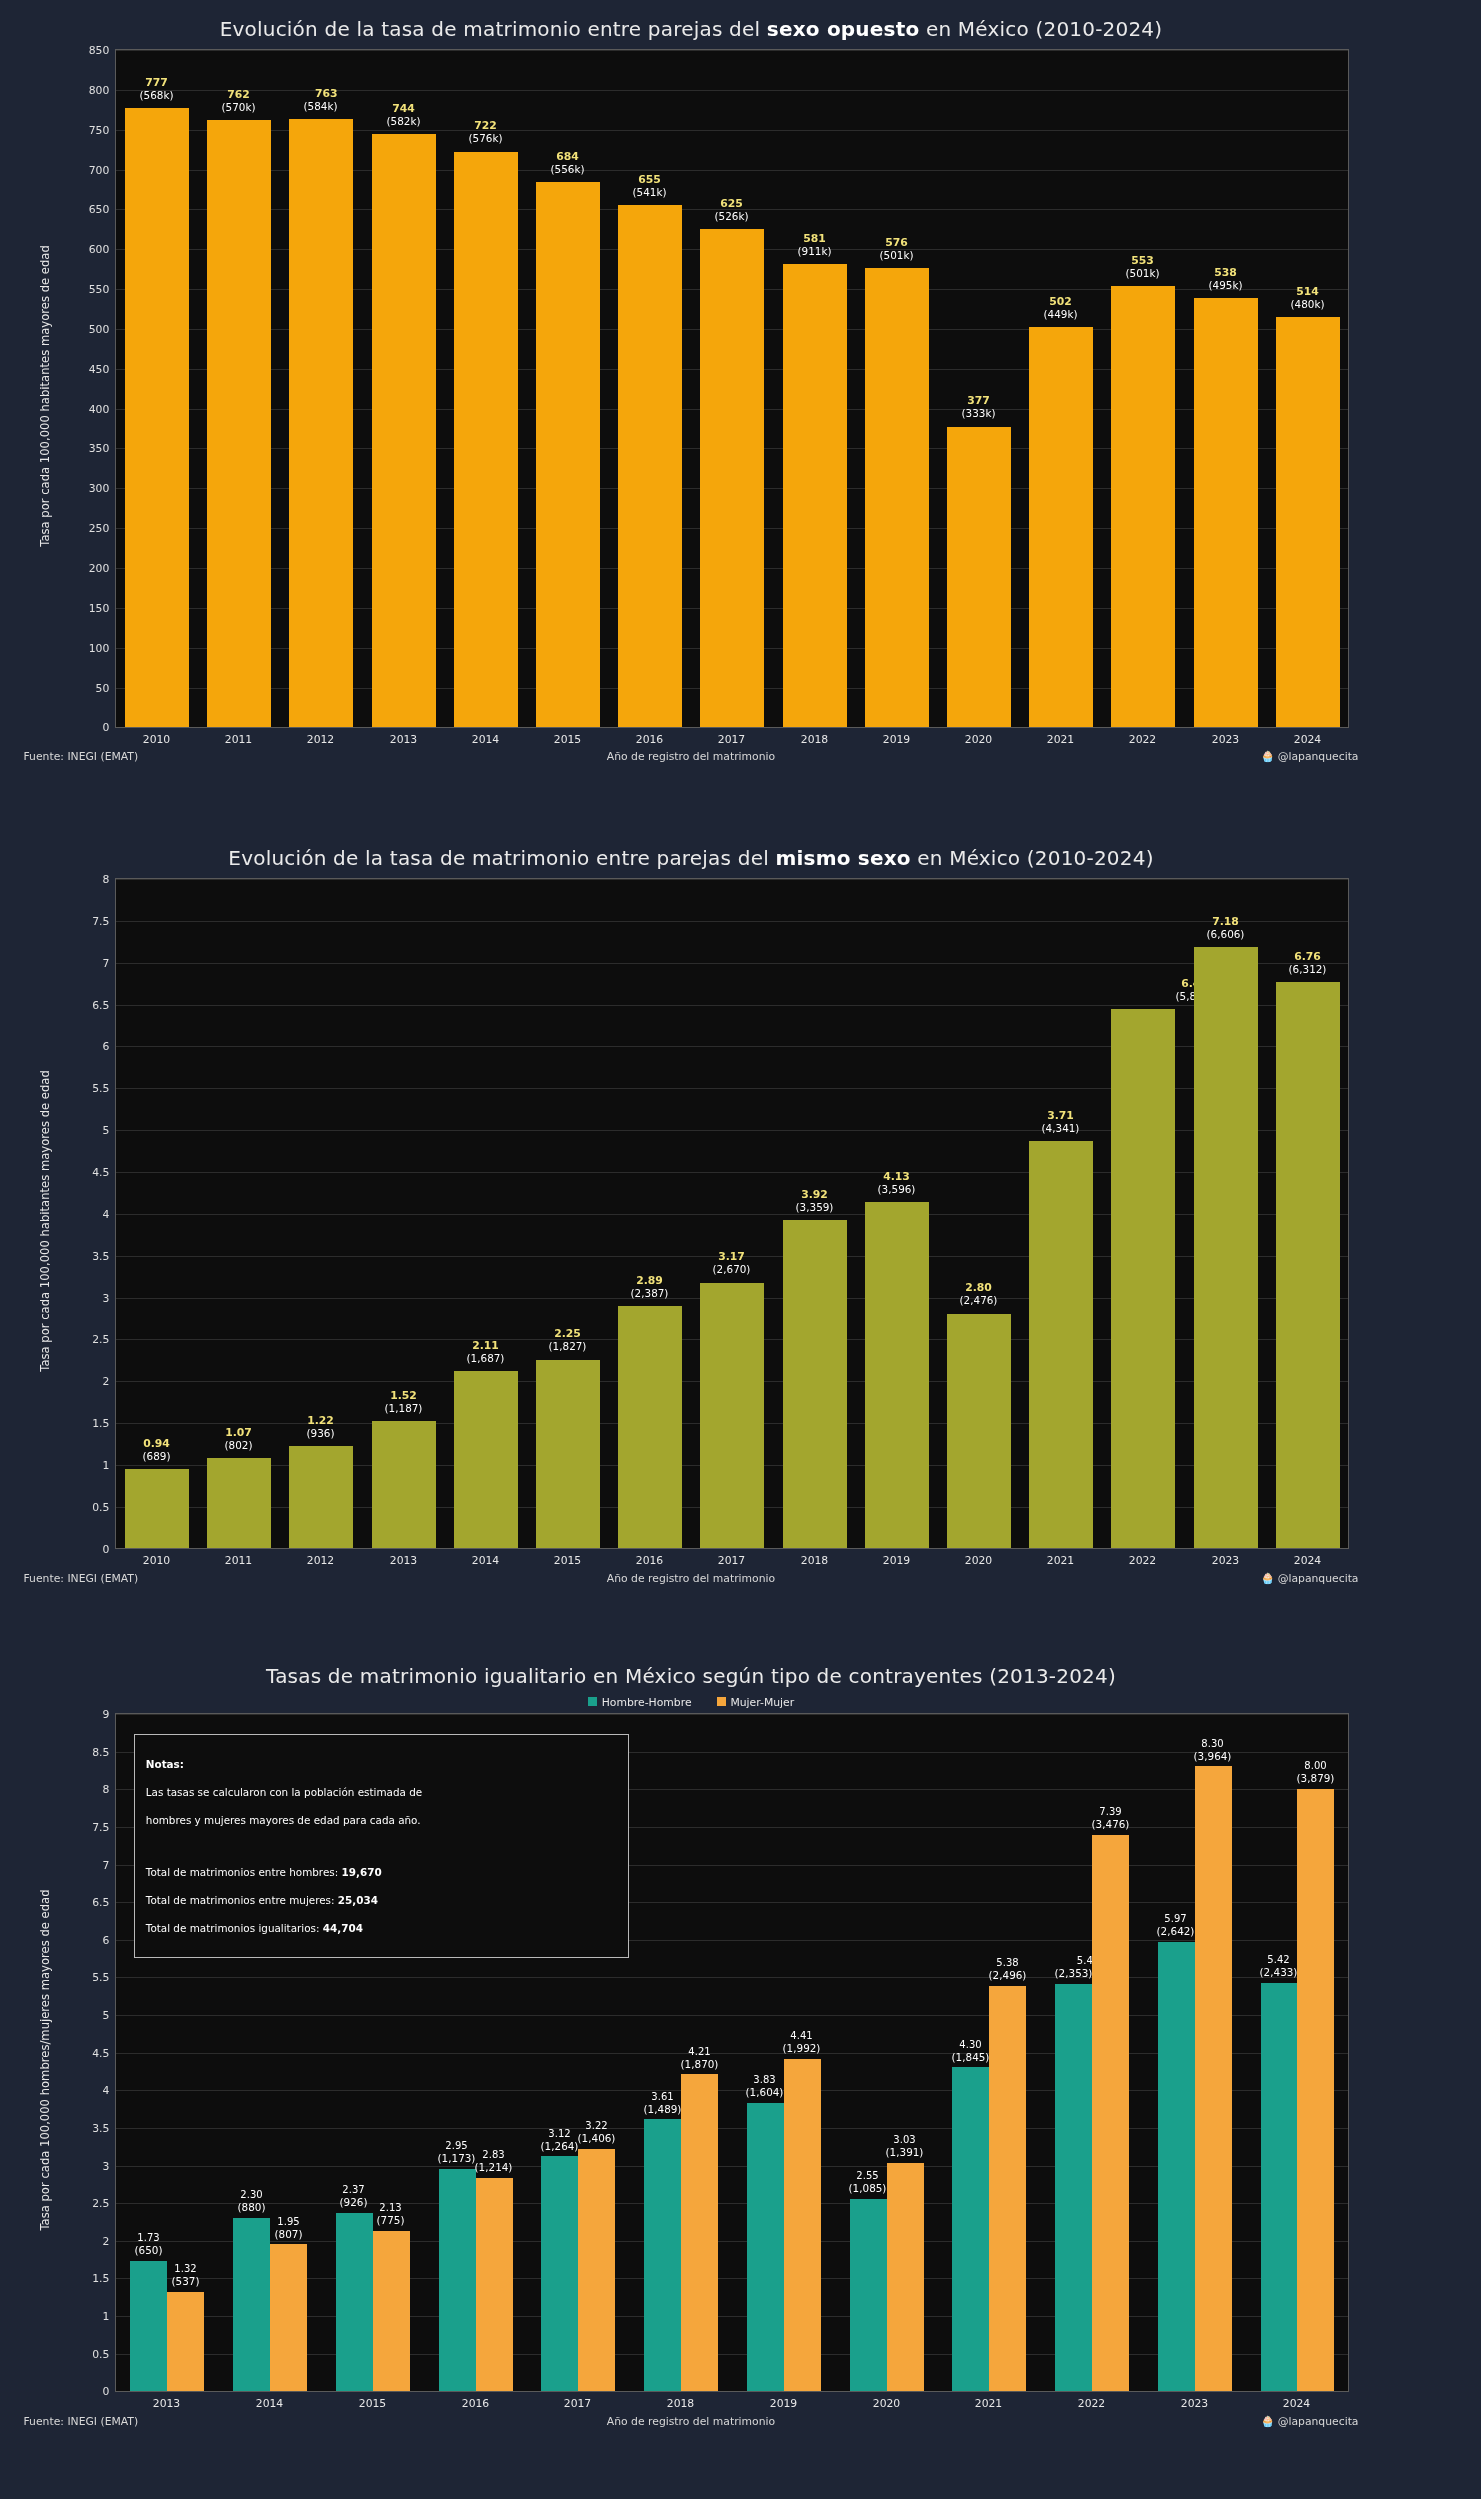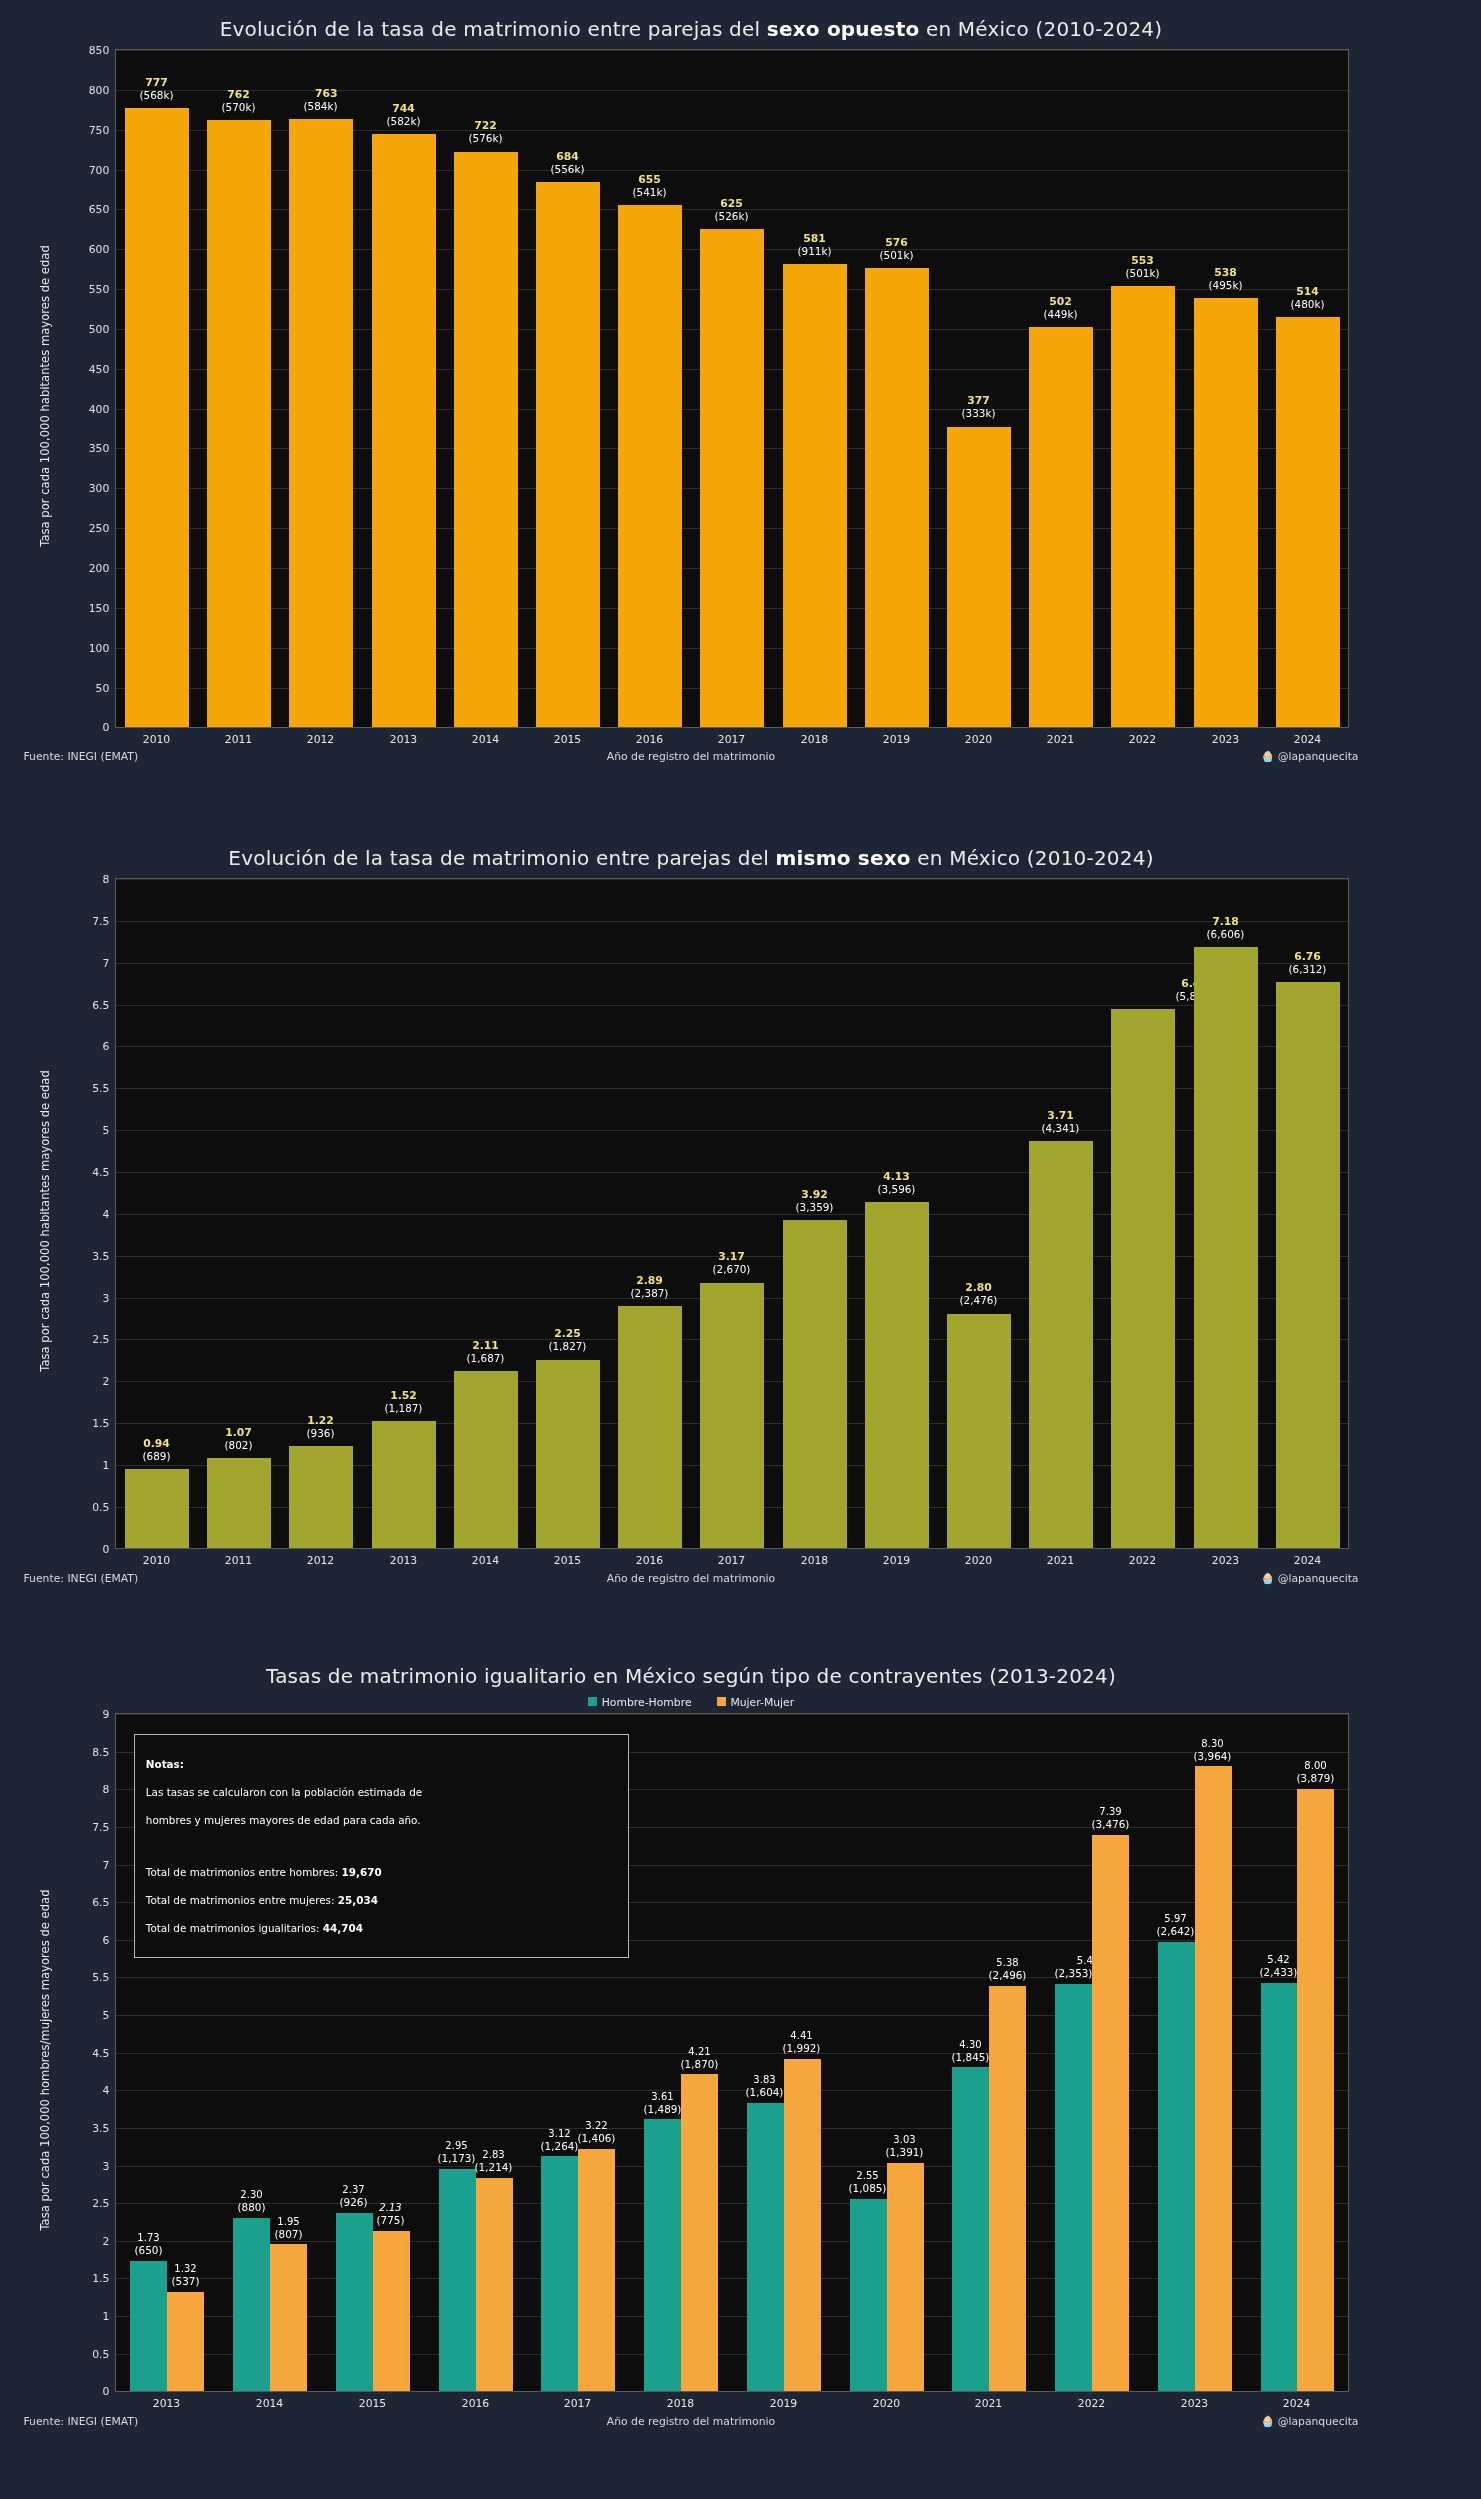--- a/index.html
+++ b/index.html
@@ -467,21 +467,21 @@
           <span class="n">(807)</span>
         </div>
         <div class="xtick" style="left: 154px;">2014</div>
         <div class="bar" style="left: 220px; width: 37px; height: 178px; background: rgb(26, 160, 140);"></div>
         <div class="barlabel small-lab" style="left: 238px; bottom: 183px;">
           <span class="v" style="color: rgb(255, 255, 255); font-weight: normal;">2.37</span>
           <span class="n">(926)</span>
         </div>
         <div class="bar" style="left: 257px; width: 37px; height: 160px; background: rgb(245, 166, 60);"></div>
         <div class="barlabel small-lab" style="left: 275px; bottom: 165px;">
-          <span class="v" style="color: rgb(255, 255, 255); font-weight: normal; font-style: italic;">2.13</span>
+          <span class="v" style="color: rgb(255, 255, 255); font-weight: normal;">2.13</span>
           <span class="n">(775)</span>
         </div>
         <div class="xtick" style="left: 257px;">2015</div>
         <div class="bar" style="left: 323px; width: 37px; height: 222px; background: rgb(26, 160, 140);"></div>
         <div class="barlabel small-lab" style="left: 341px; bottom: 227px;">
           <span class="v" style="color: rgb(255, 255, 255); font-weight: normal;">2.95</span>
           <span class="n">(1,173)</span>
         </div>
         <div class="bar" style="left: 360px; width: 37px; height: 213px; background: rgb(245, 166, 60);"></div>
         <div class="barlabel small-lab" style="left: 378px; bottom: 218px;">

